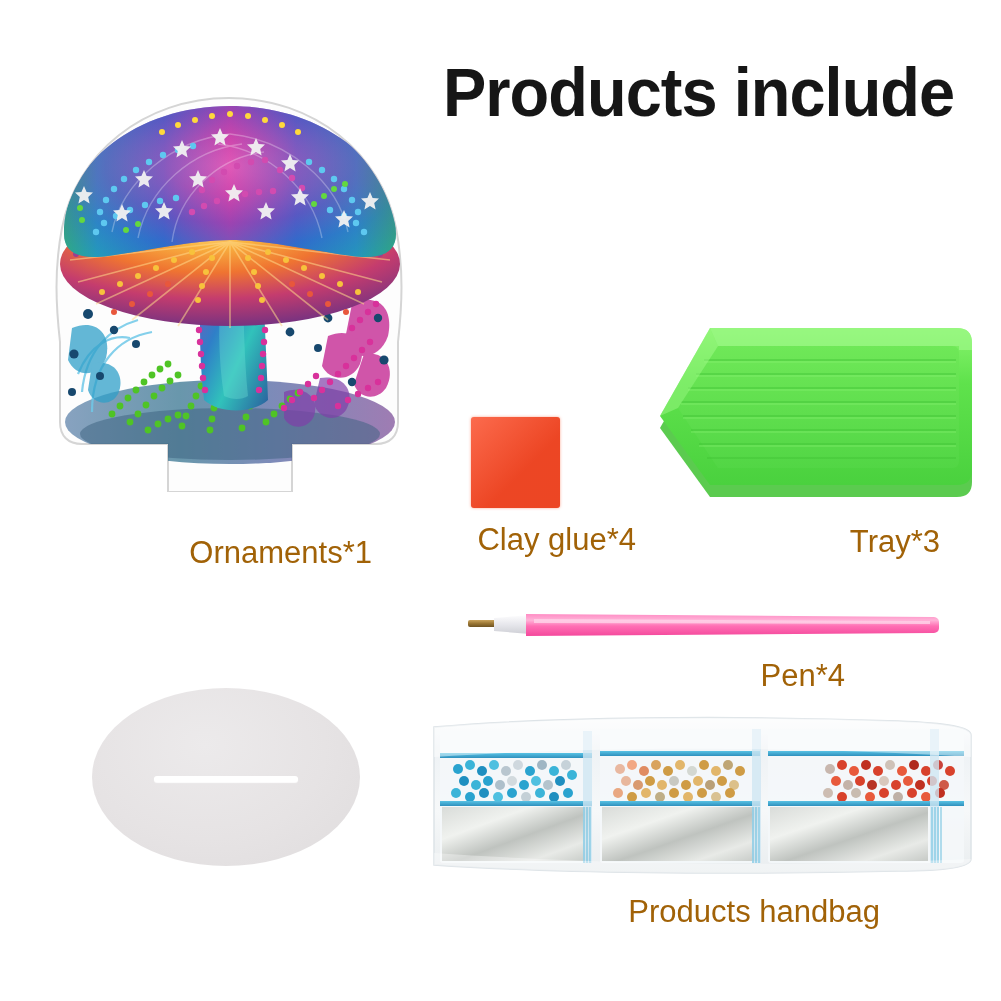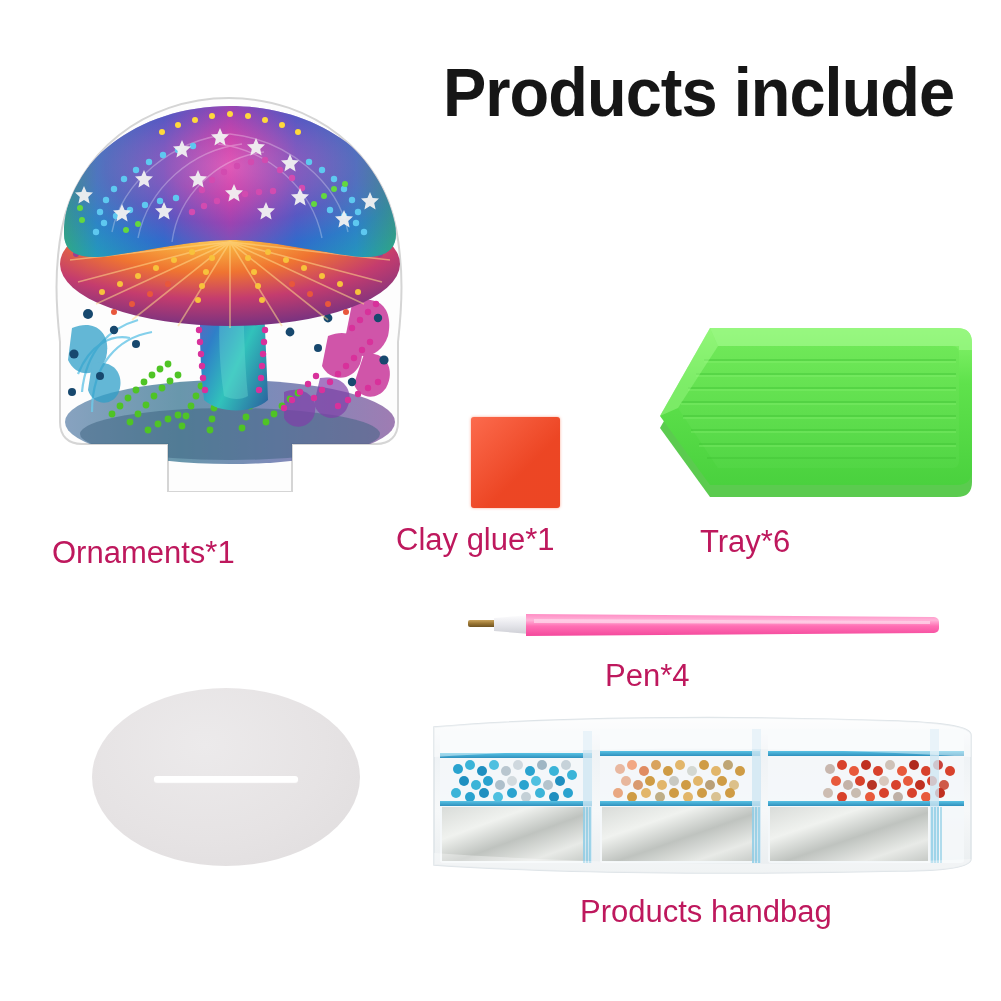--- a/index.html
+++ b/index.html
@@ -11,22 +11,22 @@
   .title{
     position:absolute;left:443px;top:58px;
     font-size:69px;line-height:1;font-weight:bold;
     color:#161616;letter-spacing:-1px;
     transform:scaleX(0.94);transform-origin:left top;
     white-space:nowrap;
   }
 
   
   .caption{
-    position:absolute;font-size:31px;color:#be185d;
-    white-space:nowrap;text-align:left;
+    position:absolute;font-size:31px;color:#a16207;
+    white-space:nowrap;text-align:right;
   }
 
   
   .ornament{position:absolute;left:52px;top:92px;width:355px;height:400px;}
   .orn-svg{position:absolute;inset:0;}
 
   
   .clayglue{
     position:absolute;left:471px;top:417px;width:89px;height:91px;
     background:#fb4a26;border-radius:3px;
@@ -444,21 +444,21 @@
           <path d="M318 100 l2.6 6 6.4.6 -4.8 4.4 1.4 6.4 -5.6-3.4 -5.6 3.4 1.4-6.4 -4.8-4.4 6.4-.6z"></path>
           <path d="M248 96 l2.6 6 6.4.6 -4.8 4.4 1.4 6.4 -5.6-3.4 -5.6 3.4 1.4-6.4 -4.8-4.4 6.4-.6z"></path>
           <path d="M214 110 l2.6 6 6.4.6 -4.8 4.4 1.4 6.4 -5.6-3.4 -5.6 3.4 1.4-6.4 -4.8-4.4 6.4-.6z"></path>
         </g>
       </g>
     </svg>
   </div>
   <div class="caption" style="left:52px;top:535px;width:320px;">Ornaments*1</div>
 
   <div class="clayglue"></div>
-  <div class="caption" style="left:396px;top:522px;width:240px;">Clay glue*1</div>
+  <div class="caption" style="left:396px;top:522px;width:240px;">Clay glue*4</div>
 
   <div class="tray">
     <svg viewBox="0 0 325 195">
       <defs>
         <linearGradient id="trayG" x1="0" y1="0" x2="0" y2="1">
           <stop offset="0%" stop-color="#88f46d"></stop>
           <stop offset="35%" stop-color="#5fe24c"></stop>
           <stop offset="100%" stop-color="#4ad13e"></stop>
         </linearGradient>
         <linearGradient id="trayIn" x1="0" y1="0" x2="0" y2="1">
@@ -493,21 +493,21 @@
           <path d="M29 88 L304 88"></path>
         <path d="M31 102 L304 102"></path>
           <path d="M39 116 L304 116"></path>
         <path d="M47 130 L304 130"></path>
       </g>
 
       <path d="M58 12 L305 12 C315 12 320 17 320 27 L320 34 L307 34 L307 30 L66 30 L58 12 Z" fill="#a0f98a" opacity=".65"></path>
       <path d="M8 100 L58 12 L66 30 L26 92 Z" fill="#9bf784" opacity=".5"></path>
     </svg>
   </div>
-  <div class="caption" style="left:700px;top:524px;width:240px;">Tray*6</div>
+  <div class="caption" style="left:700px;top:524px;width:240px;">Tray*3</div>
 
   <div class="pen">
     <svg viewBox="0 0 472 34">
       <defs>
         <linearGradient id="penG" x1="0" y1="0" x2="0" y2="1">
           <stop offset="0%" stop-color="#ff8cc4"></stop>
           <stop offset="28%" stop-color="#ffb3d8"></stop>
           <stop offset="55%" stop-color="#ff6fb4"></stop>
           <stop offset="100%" stop-color="#f4489c"></stop>
         </linearGradient>

